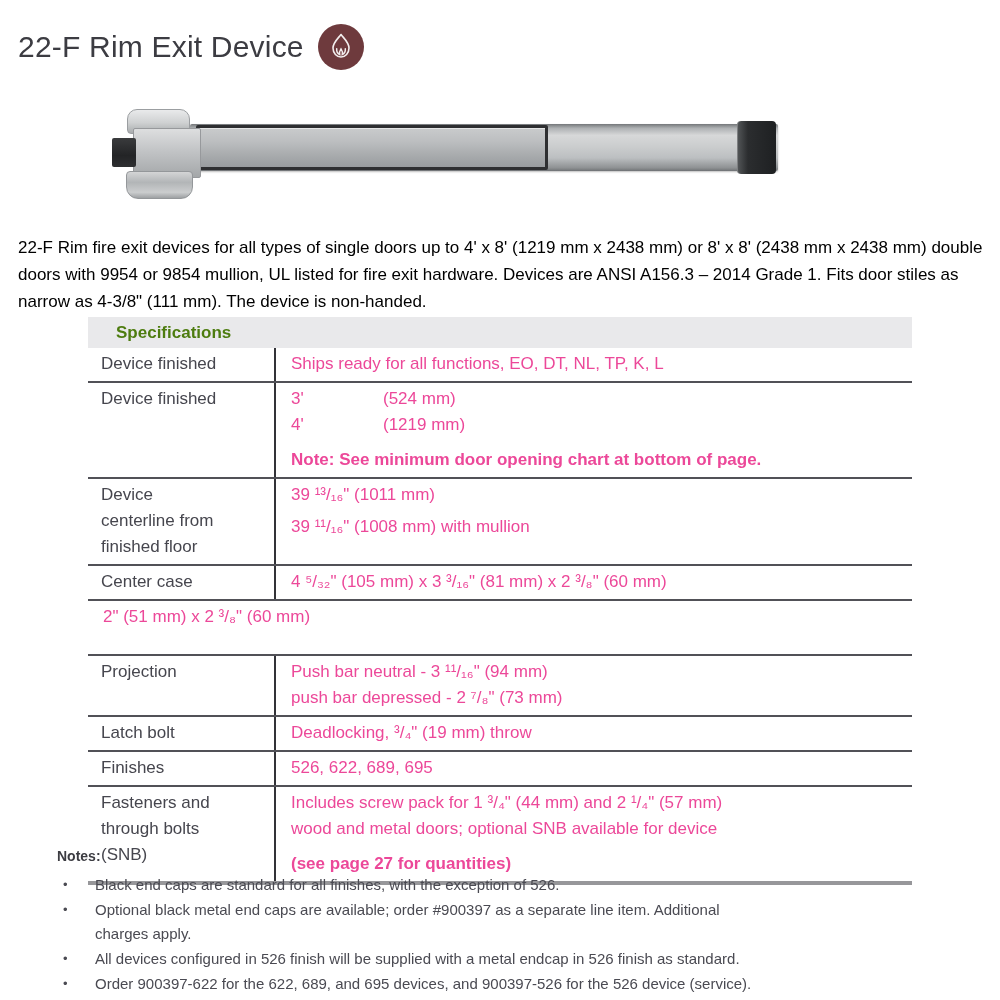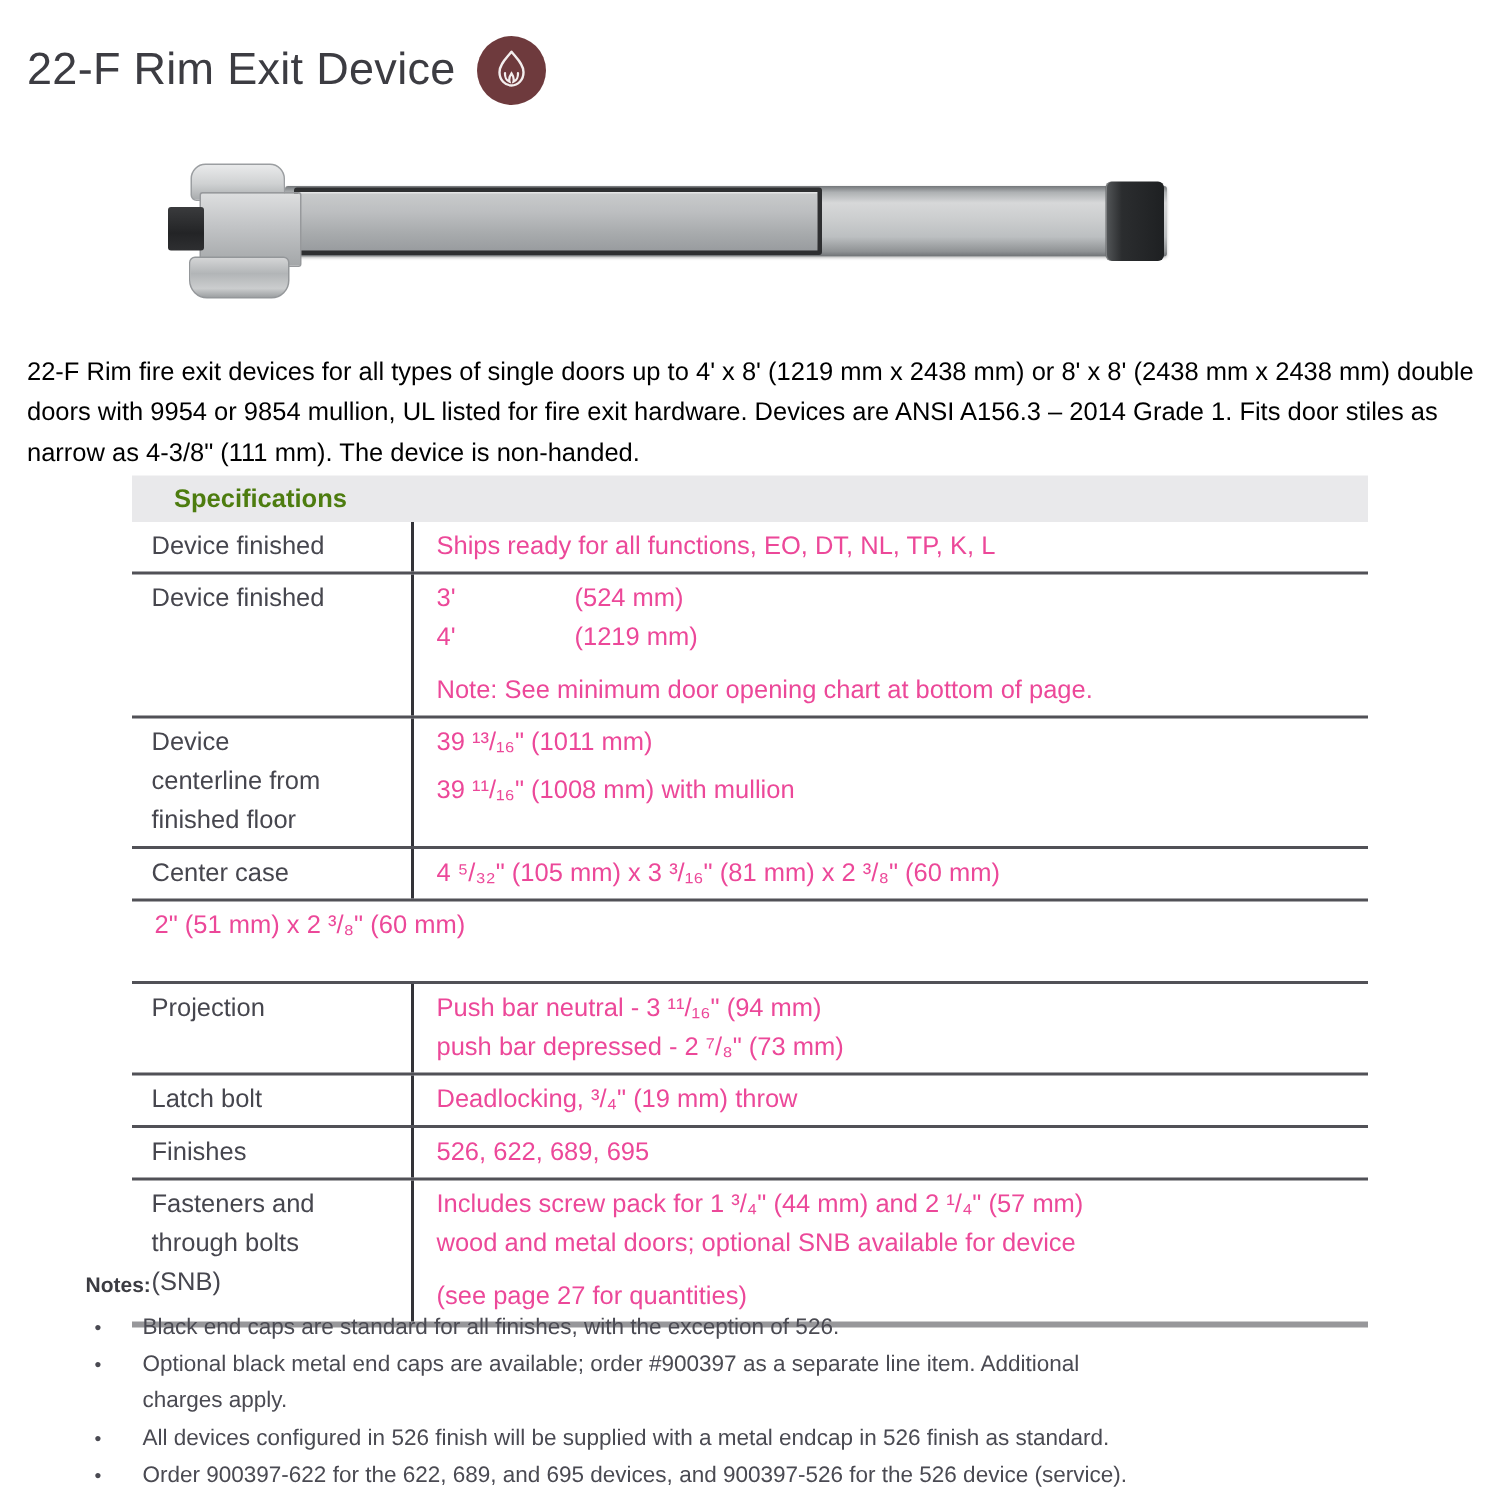--- a/index.html
+++ b/index.html
@@ -62,21 +62,21 @@
   .spec-row:nth-child(2){min-height:33px}
   .spec-row:nth-child(3){min-height:85px}
   .spec-row:nth-child(4){min-height:80px}
   .spec-row:nth-child(5){min-height:31px}
   .spec-row:nth-child(6){min-height:55px}
   .spec-row:nth-child(7){min-height:57px}
   .spec-row:nth-child(8){min-height:31px}
   .spec-row:nth-child(9){min-height:29px}
   .spec-row:nth-child(10){min-height:92px}
   .len-size{display:inline-block;width:92px;}
-  .gap-top{display:block;margin-top:9px;}
+  .gap-top{display:block;margin-top:9px;font-weight:bold;}
   .sp-top{display:block;margin-top:6px;}
   
   .notes{position:absolute;left:57px;top:848px;width:910px;}
   .notes-header{font-size:14px;font-weight:bold;color:#3c3c42;margin-bottom:9px;}
   .note-item{position:relative;padding-left:38px;font-size:15px;line-height:24px;color:#4a4a52;margin-bottom:1px;}
   .note-item .bullet{position:absolute;left:6px;top:0;font-size:13px;color:#4a4a52;}
 </style>
 </head>
 <body>
 

